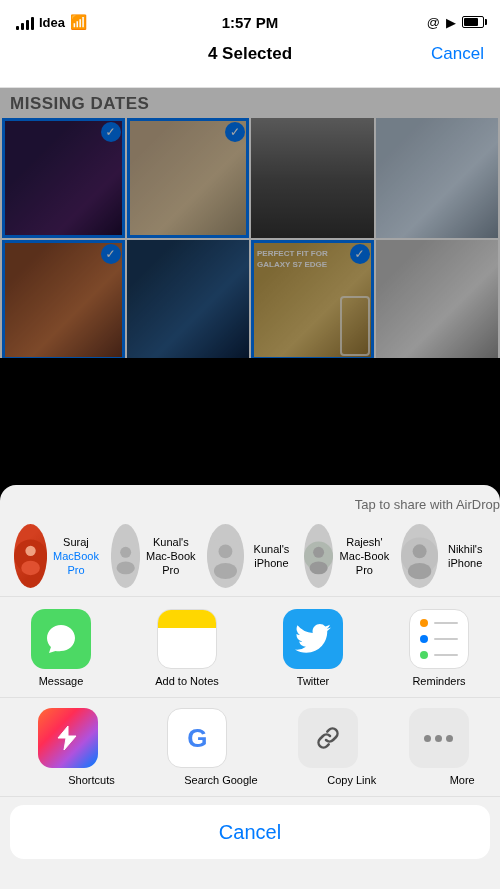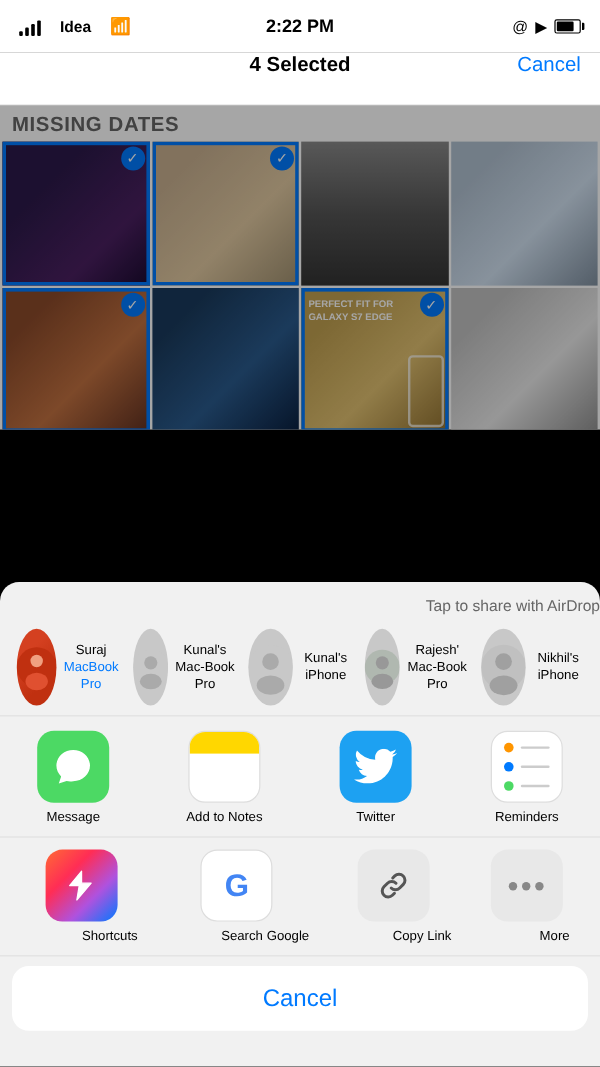--- a/index.html
+++ b/index.html
@@ -22,21 +22,21 @@
       background: #fff;
       display: flex;
       align-items: center;
       justify-content: space-between;
       padding: 0 16px;
       z-index: 100;
     }
     .status-left {
       display: flex;
       align-items: flex-end;
-      gap: 16px;
+      gap: 5px;
       font-size: 13px;
       font-weight: 600;
     }
     .status-center {
       font-size: 15px;
       font-weight: 600;
       position: absolute;
       left: 50%;
       transform: translateX(-50%);
     }
@@ -407,21 +407,21 @@
   <div class="status-left">
     <div class="signal-bars">
       <span style="height:4px"></span>
       <span style="height:7px"></span>
       <span style="height:10px"></span>
       <span style="height:13px"></span>
     </div>
     <span>Idea</span>
     <span class="wifi-icon">📶</span>
   </div>
-  <div class="status-center">2:22 PM</div>
+  <div class="status-center">1:57 PM</div>
   <div class="status-right">
     <span>@</span>
     <span>▶</span>
     <div class="battery">
       <div class="battery-fill"></div>
     </div>
   </div>
 </div>
 
 <div class="nav-bar">

